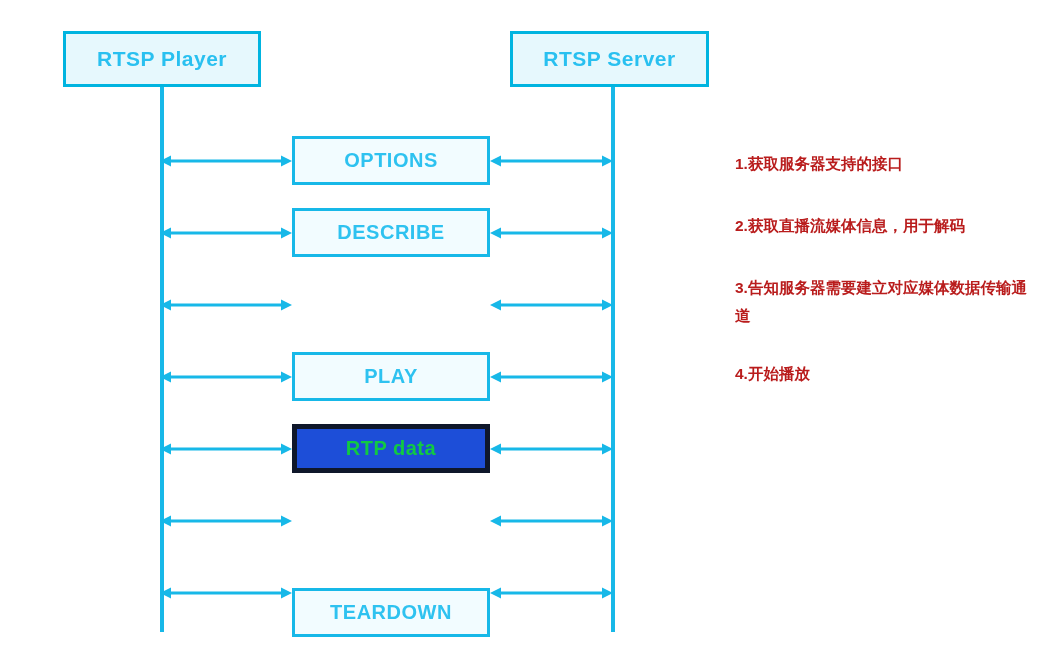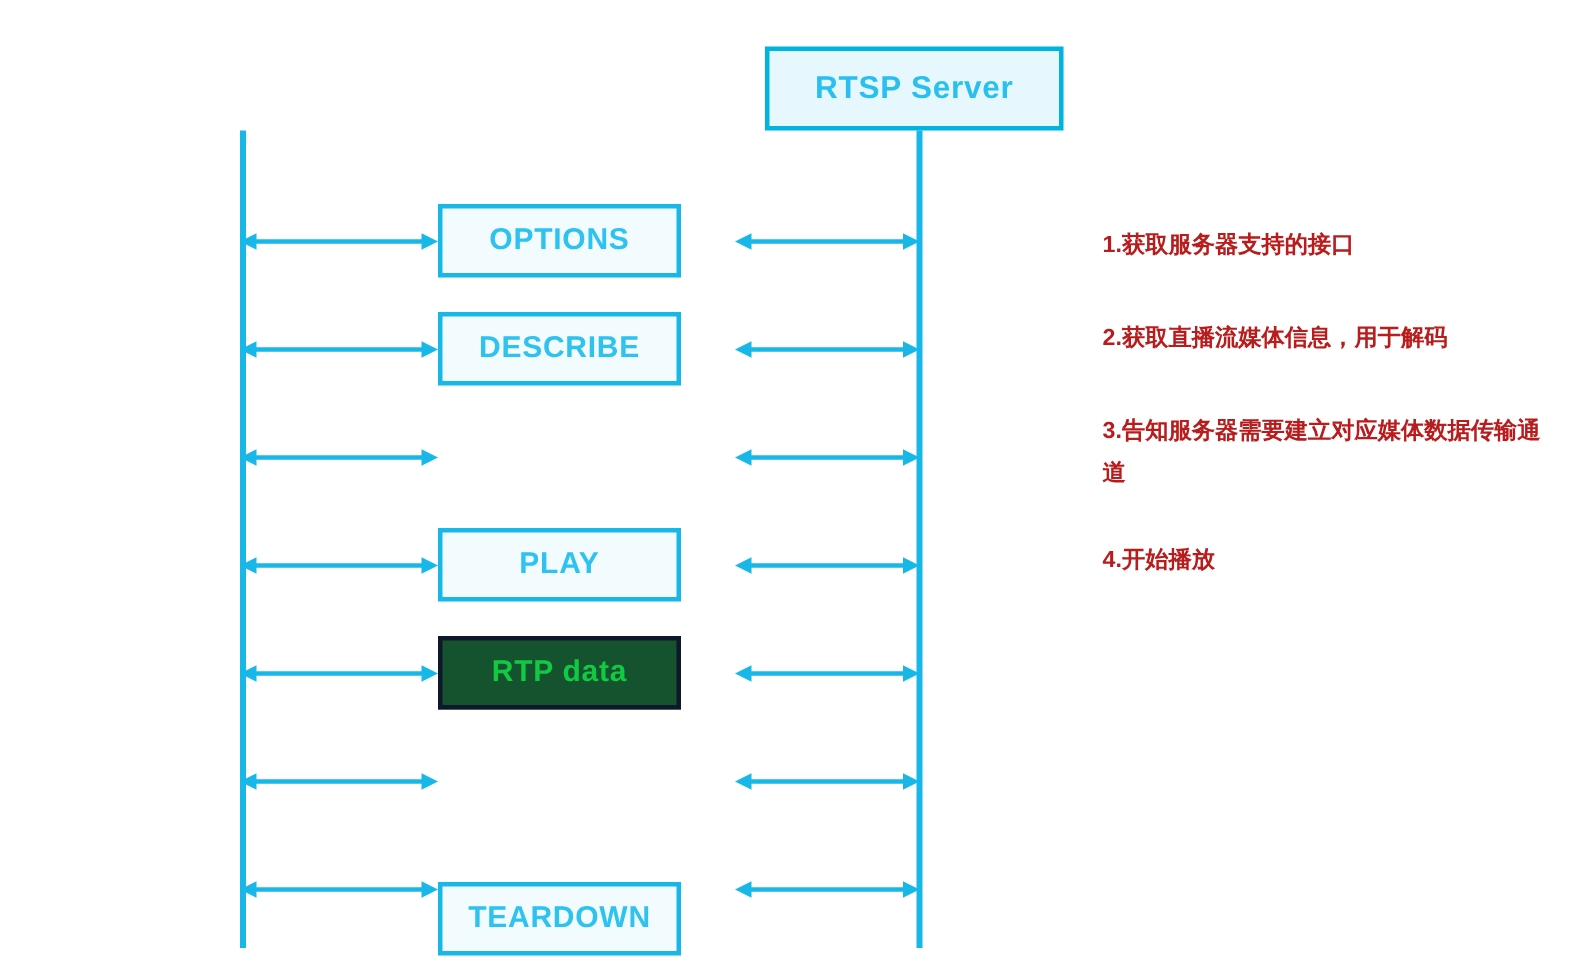--- a/index.html
+++ b/index.html
@@ -50,33 +50,33 @@
     background: #17b8e8;
   }
   #lifeline-player { left: 160px; top: 87px; height: 545px; }
   #lifeline-server { left: 611px; top: 87px; height: 545px; }
 
   
   .msg-box {
     position: absolute;
     box-sizing: border-box;
     left: 292px;
-    width: 162px;
+    width: 198px;
     height: 49px;
     display: flex;
     align-items: center;
     justify-content: center;
   }
   .msg-box.cyan {
     border: 3px solid #17b8e8;
     background: #f2fcff;
   }
   .msg-box.green {
-    border: 3px solid #0f172a;
-    background: #14532d;
+    border: 5px solid #0f172a;
+    background: #1d4ed8;
   }
   .msg-label {
     font-size: 20px;
     font-weight: bold;
     letter-spacing: 0.5px;
     white-space: nowrap;
   }
   .msg-box.cyan .msg-label  { color: #2ec2f0; }
   .msg-box.green .msg-label { color: #11c943; }
 
@@ -96,20 +96,23 @@
     font-size: 15.5px;
     font-weight: bold;
     line-height: 28px;
   }
 </style>
 </head>
 <body>
 
 <div id="diagram">
 
+  <div class="actor-box" id="actor-player">
+    <span class="actor-label">RTSP Player</span>
+  </div>
   <div class="actor-box" id="actor-server">
     <span class="actor-label">RTSP Server</span>
   </div>
 
   <div class="lifeline" id="lifeline-player"></div>
   <div class="lifeline" id="lifeline-server"></div>
 
   <div class="msg-box cyan" style="top:136px">
     <span class="msg-label">OPTIONS</span>
   </div>

